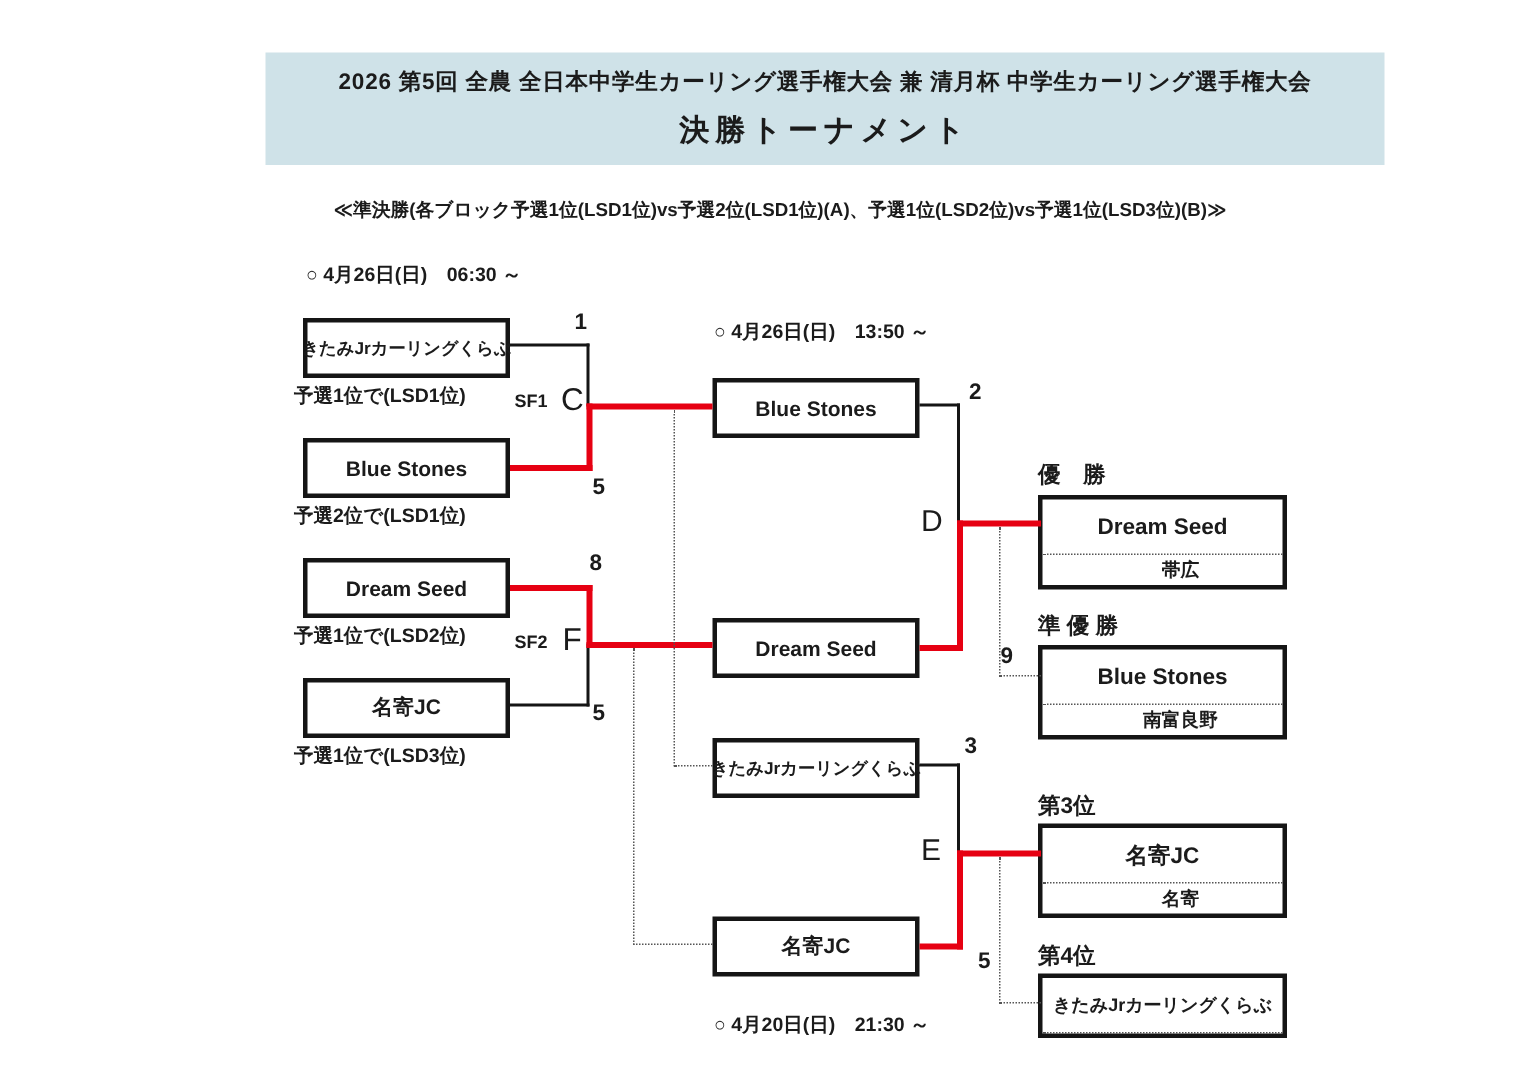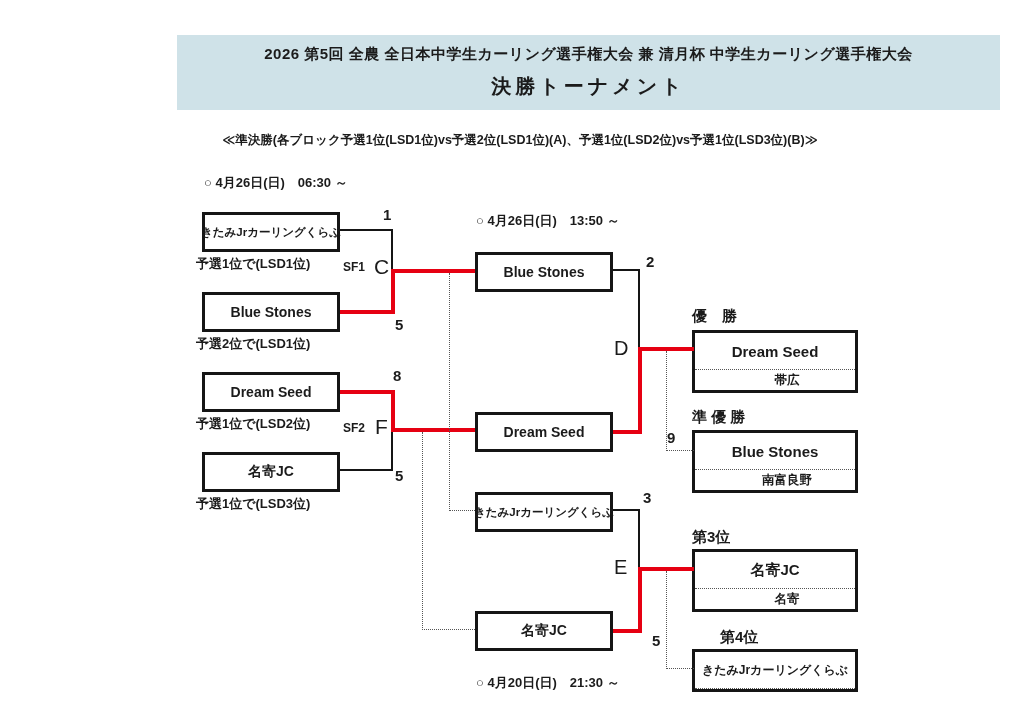--- a/index.html
+++ b/index.html
@@ -2,21 +2,21 @@
 <html><head>
 <meta charset="utf-8">
 <style>
   html,body{margin:0;padding:0;}
   body{
     width:1024px;height:724px;position:relative;overflow:hidden;
     background:#ffffff;color:#1b1b1b;
     font-family:"Liberation Sans","DejaVu Sans",sans-serif;
   }
   
-  .header{position:absolute;left:177px;top:35px;width:823px;height:75px;text-align:center;}
+  .header{position:absolute;left:177px;top:35px;width:746px;height:75px;text-align:center;}
   .header .l1{margin:0;padding-top:10px;font-size:15px;font-weight:700;letter-spacing:0.5px;white-space:nowrap;}
   .header .l2{margin:0;padding-top:9px;font-size:20px;font-weight:700;letter-spacing:4px;}
   
   .subtitle{position:absolute;left:142px;top:132px;width:756px;text-align:center;font-size:12.5px;font-weight:600;white-space:nowrap;}
   .date{position:absolute;font-size:13px;font-weight:600;white-space:nowrap;}
   
   .teambox{
     position:absolute;width:132px;height:34px;border:3px solid #151515;background:#fff;
     display:flex;align-items:center;justify-content:center;
     font-size:14px;font-weight:600;white-space:nowrap;
@@ -97,21 +97,21 @@
   <div class="rname">Blue Stones</div>
   <div class="rcity">南富良野</div>
 </div>
 
 <div class="rtitle" style="left:692px;top:528px;">第3位</div>
 <div class="resultbox" style="left:692px;top:549px;">
   <div class="rname">名寄JC</div>
   <div class="rcity">名寄</div>
 </div>
 
-<div class="rtitle" style="left:720px;top:628px;">第4位</div>
+<div class="rtitle" style="left:692px;top:628px;">第4位</div>
 <div class="resultbox" style="left:692px;top:649px;">
   <div class="rname long">きたみJrカーリングくらぶ</div>
 </div>
 
 <div class="k" style="left:340px;top:229px;width:53px;height:2px;"></div>
 <div class="k" style="left:391px;top:229px;width:2px;height:42px;"></div>
 <div class="k" style="left:340px;top:469px;width:53px;height:2px;"></div>
 <div class="k" style="left:391px;top:429px;width:2px;height:42px;"></div>
 <div class="k" style="left:613px;top:269px;width:27px;height:2px;"></div>
 <div class="k" style="left:638px;top:269px;width:2px;height:80px;"></div>

